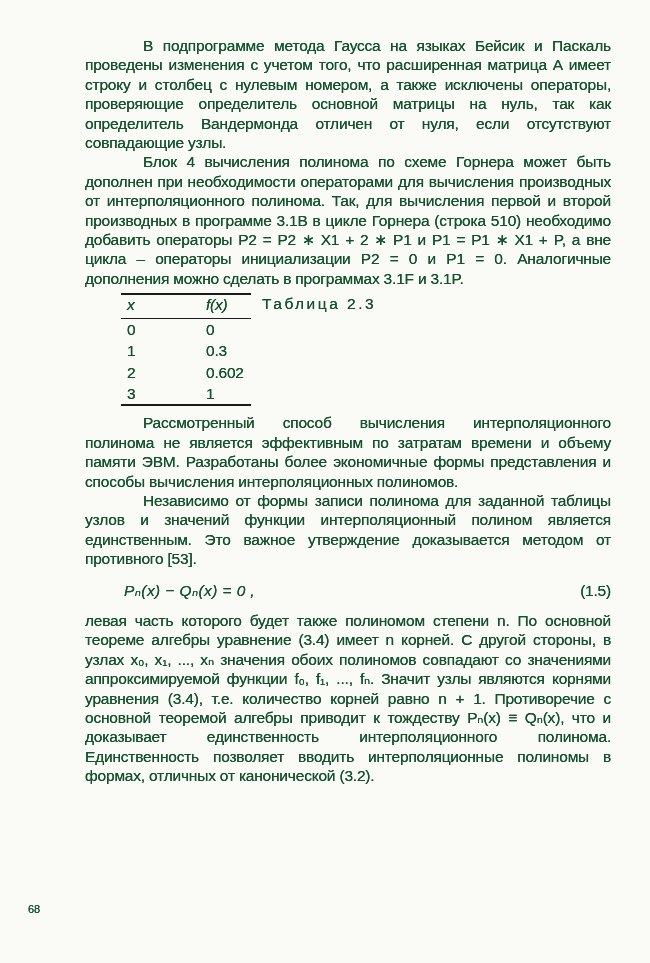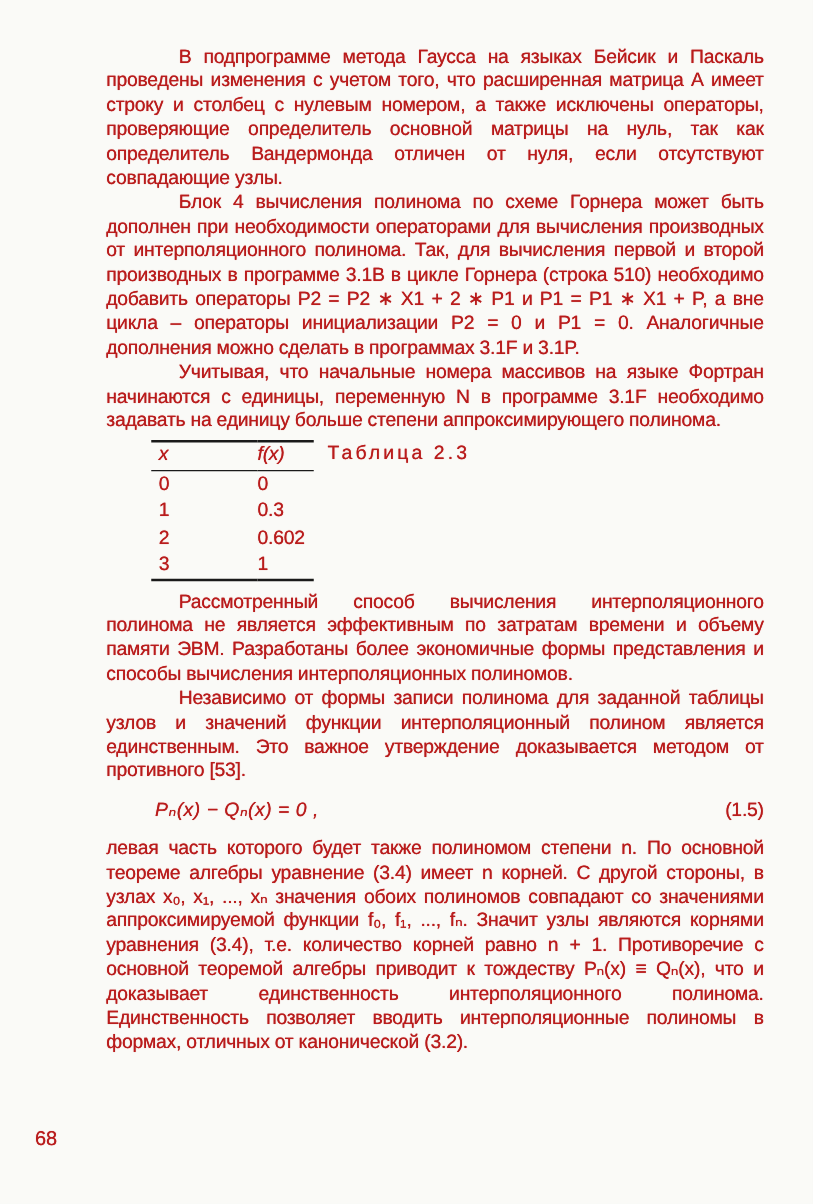--- a/index.html
+++ b/index.html
@@ -6,21 +6,21 @@
   body {
     width: 650px; height: 963px;
     background: #f6f7f3;
     font-family: "Liberation Sans", "DejaVu Sans", sans-serif;
   }
   .page {
     position: relative;
     width: 650px; height: 963px;
     background: #fafaf7;
     overflow: hidden;
-    color: #b91c1c;
+    color: #14532d;
   }
   .content {
     position: absolute;
     left: 85px; top: 36px;
     width: 526px;
     font-size: 15.5px;
     line-height: 19.4px;
     letter-spacing: -0.2px;
     text-align: justify;
     text-shadow: 0 0 0.55px currentColor; 
@@ -71,35 +71,34 @@
     margin: 12px 0 11px;
     padding-left: 39px;
     text-align: left;
   }
   .eq-lhs { font-style: italic; letter-spacing: 0.4px; }
   .eq-num { font-style: normal; }
 
   .page-number {
     position: absolute;
     left: 28px; top: 903px;
-    font-size: 16px;
+    font-size: 11px;
     text-shadow: 0 0 0.55px currentColor;
   }
 </style>
 </head>
 <body>
 
 <div class="page">
   <div class="content">
 
     <p class="para indent">В подпрограмме метода Гаусса на языках Бейсик и Паскаль проведены изменения с учетом того, что расширенная матрица А имеет строку и столбец с нулевым номером, а также исключены операторы, проверяющие определитель основной матрицы на нуль, так как определитель Вандермонда отличен от нуля, если отсутствуют совпадающие узлы.</p>
 
     <p class="para indent">Блок 4 вычисления полинома по схеме Горнера может быть дополнен при необходимости операторами для вычисления производных от интерполяционного полинома. Так, для вычисления первой и второй производных в программе 3.1В в цикле Горнера (строка 510) необходимо добавить операторы P2 = P2 ∗ X1 + 2 ∗ P1 и P1 = P1 ∗ X1 + P, а вне цикла – операторы инициализации P2 = 0 и P1 = 0. Аналогичные дополнения можно сделать в программах 3.1F и 3.1P.</p>
 
-    <p class="para indent">Учитывая, что начальные номера массивов на языке Фортран начинаются с единицы, переменную N в программе 3.1F необходимо задавать на единицу больше степени аппроксимирующего полинома.</p>
 
 
     <div class="table-block">
       <span class="table-caption">Таблица 2.3</span>
       <table class="data">
         <colgroup>
             <col class="c1">
             <col class="c2">
           </colgroup>
         <thead>

